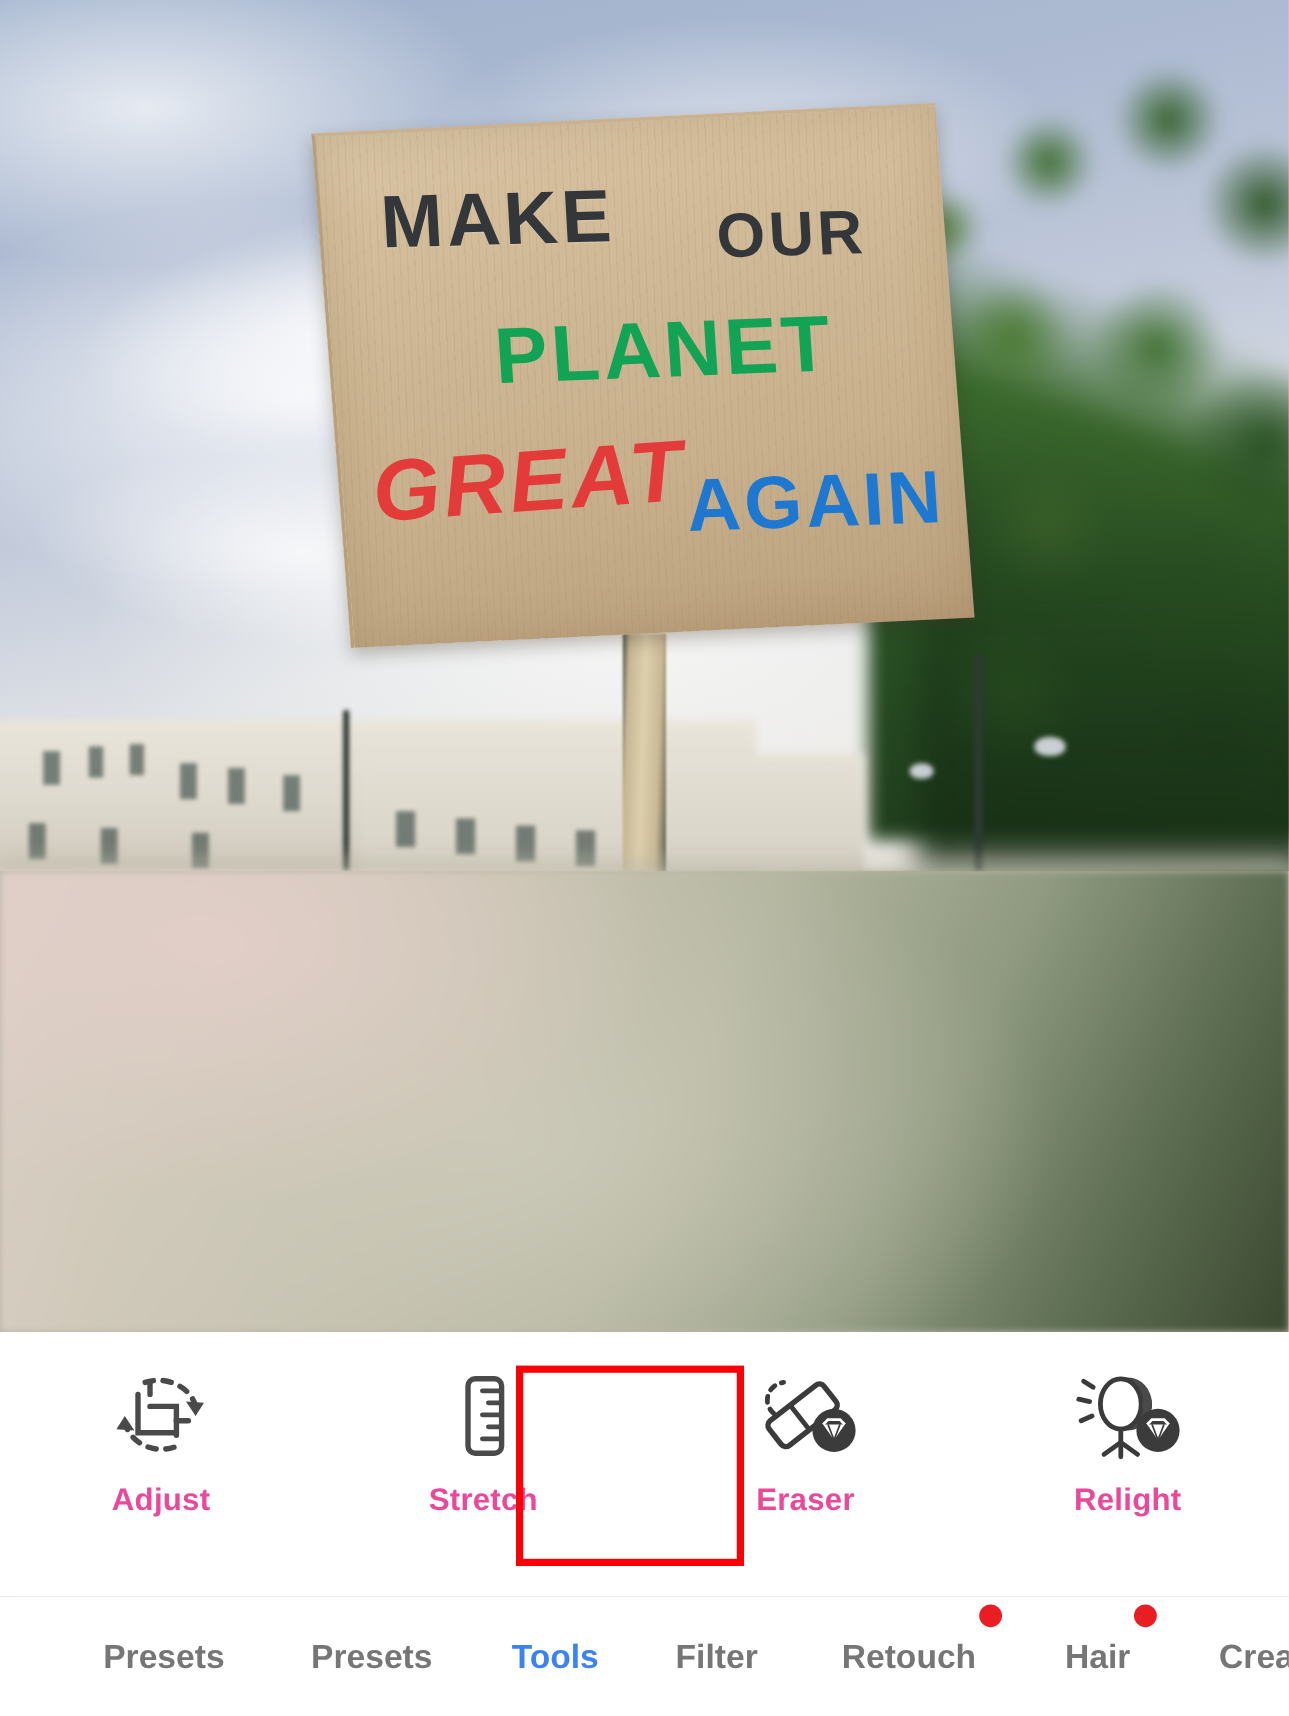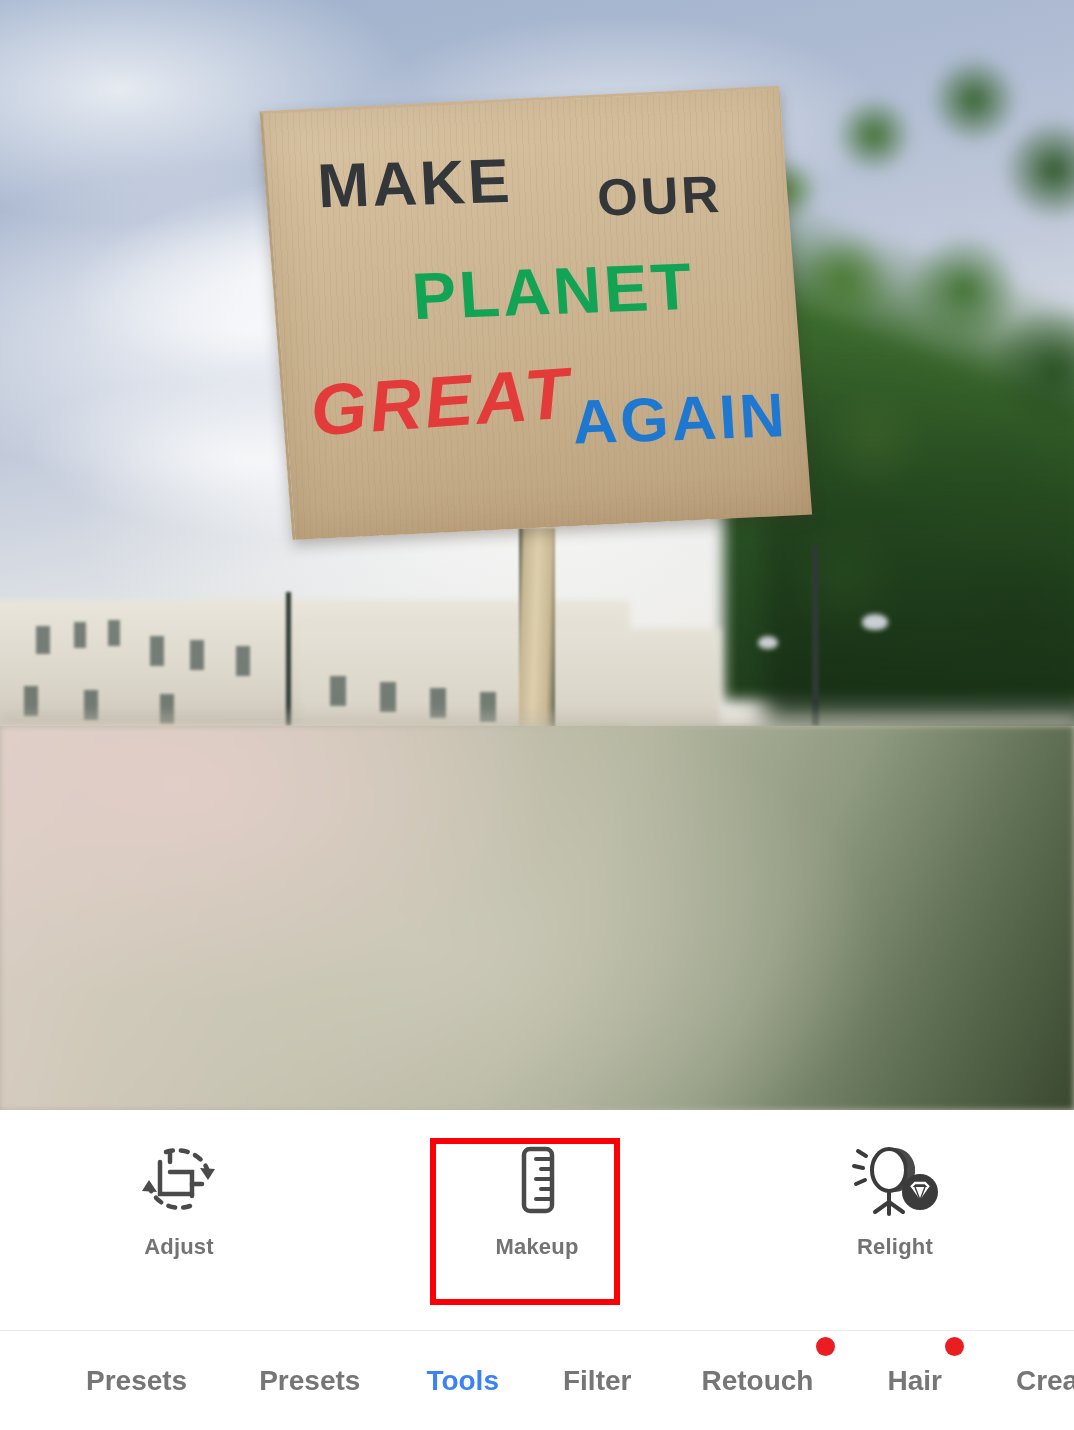--- a/index.html
+++ b/index.html
@@ -247,23 +247,23 @@
   .tool-icon {
     width:96px; height:84px;
     position:relative;
     display:flex;
     align-items:center;
     justify-content:center;
   }
   .tool-icon svg { display:block; }
   .tool-label {
     margin-top:12px;
-    font-size:22px;
+    font-size:26px;
     font-weight:bold;
-    color:#737373;
+    color:#ec4899;
     letter-spacing:.2px;
   }
 
   
   .highlight-box {
     position:absolute;
     left:430px; top:1138px;
     width:190px; height:167px;
     border:6px solid #fb0007;
     background:transparent;
@@ -389,23 +389,43 @@
             <rect x="30" y="9" width="28" height="62" rx="6" ry="6" fill="none" stroke="#4a4a4a" stroke-width="4.5"></rect>
             <g stroke="#4a4a4a" stroke-width="4" stroke-linecap="round">
               <line x1="42" y1="19" x2="58" y2="19"></line>
               <line x1="47" y1="29" x2="58" y2="29"></line>
               <line x1="42" y1="39" x2="58" y2="39"></line>
               <line x1="47" y1="49" x2="58" y2="49"></line>
               <line x1="42" y1="59" x2="58" y2="59"></line>
             </g>
           </svg>
         </div>
-        <div class="tool-label">Makeup</div>
+        <div class="tool-label">Stretch</div>
       </div>
 
+      <div class="tool">
+        <div class="tool-icon">
+          <svg width="92" height="80" viewBox="0 0 92 80">
+            <g transform="rotate(-38 44 38)">
+              <rect x="14" y="26" width="58" height="26" rx="5" ry="5" fill="none" stroke="#3b3b3b" stroke-width="4.5"></rect>
+              <line x1="40" y1="26" x2="40" y2="52" stroke="#3b3b3b" stroke-width="4"></line>
+            </g>
+            <path d="M20 38 C10 30 14 14 28 12" fill="none" stroke="#3b3b3b" stroke-width="4" stroke-dasharray="5 6" stroke-linecap="round"></path>
+
+            <g>
+              <circle cx="70" cy="52" r="18" fill="#3b3b3b"></circle>
+              <path d="M61 47 h18 l-9 13 z" fill="#ffffff"></path>
+              <path d="M61 47 l4 -4 h10 l4 4" fill="none" stroke="#ffffff" stroke-width="2.4"></path>
+              <line x1="65" y1="47" x2="70" y2="60" stroke="#3b3b3b" stroke-width="1.4"></line>
+              <line x1="75" y1="47" x2="70" y2="60" stroke="#3b3b3b" stroke-width="1.4"></line>
+            </g>
+          </svg>
+        </div>
+        <div class="tool-label">Eraser</div>
+      </div>
 
 
       <div class="tool">
         <div class="tool-icon">
           <svg width="92" height="80" viewBox="0 0 92 80">
             <ellipse cx="46" cy="30" rx="20" ry="22" fill="#4a4a4a"></ellipse>
             <ellipse cx="40" cy="30" rx="17" ry="21" fill="#ffffff" stroke="#3b3b3b" stroke-width="4"></ellipse>
             <rect x="58" y="26" width="8" height="9" rx="2" fill="#4a4a4a"></rect>
             <g stroke="#3b3b3b" stroke-width="4" stroke-linecap="round">
               <line x1="17" y1="16" x2="9" y2="11"></line>

